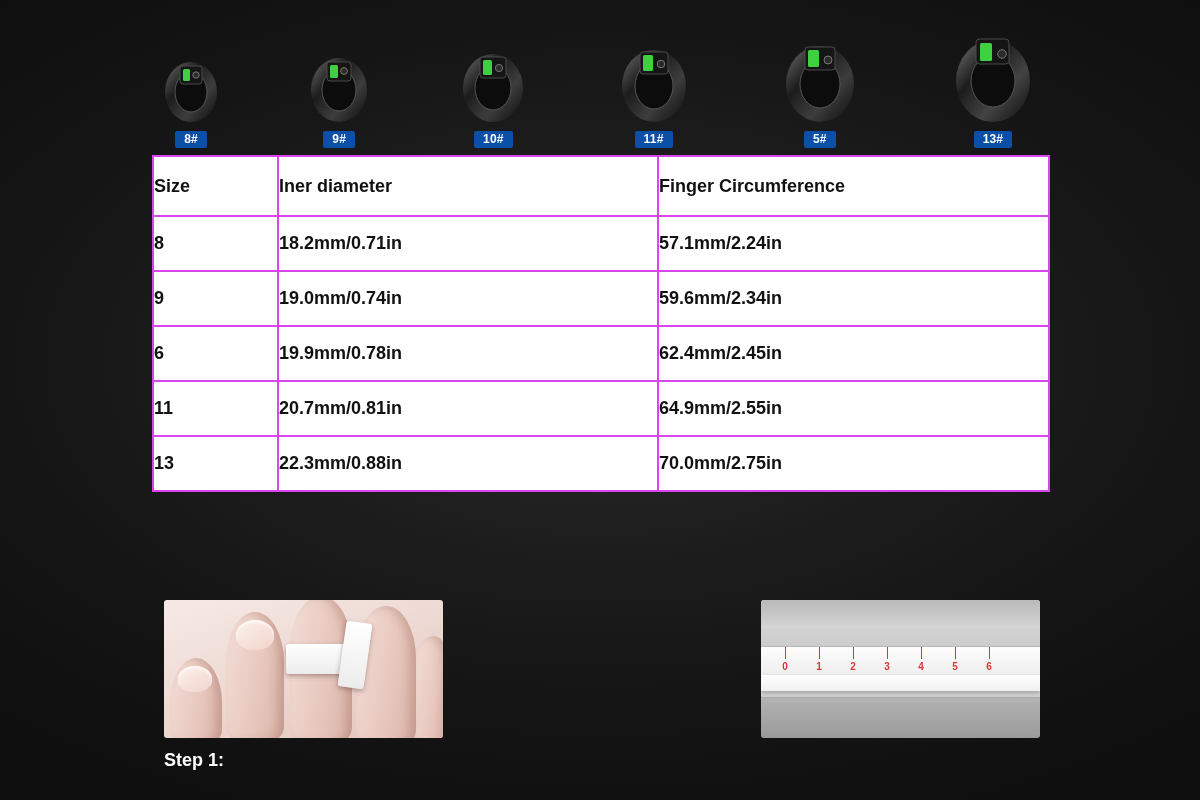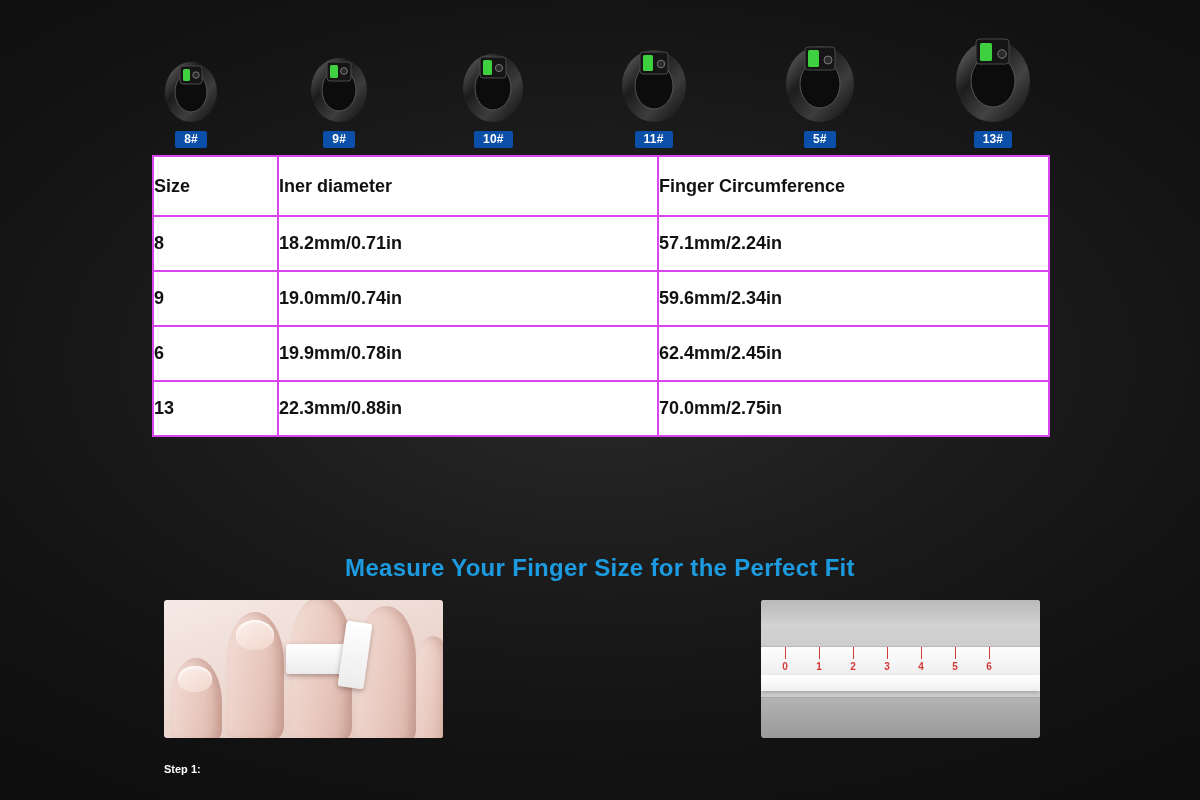--- a/index.html
+++ b/index.html
@@ -144,23 +144,23 @@
     position: absolute; left: 0; right: 0; top: 28px; height: 16px;
     background: linear-gradient(180deg,#ffffff,#f0f0f0);
     box-shadow: 0 2px 4px rgba(0,0,0,.25);
   }
   .photo-ruler .shadow-top {
     position: absolute; left:0; right:0; top:0; height: 28px;
     background: linear-gradient(180deg,#b9b9b9,#d5d5d5);
   }
 
   .step-label {
-    margin-top: 25px;
+    margin-top: 12px;
     color: #ffffff;
-    font-size: 11px;
+    font-size: 18px;
     font-weight: bold;
   }
   .step-title {
     margin-top: 2px;
     color: #1c9be0;
     font-size: 20px;
     font-weight: bold;
     white-space: nowrap;
   }
 </style>
@@ -316,28 +316,32 @@
         <td>9</td>
         <td>19.0mm/0.74in</td>
         <td>59.6mm/2.34in</td>
       </tr>
       <tr>
         <td>6</td>
         <td>19.9mm/0.78in</td>
         <td>62.4mm/2.45in</td>
       </tr>
       <tr>
+        <td>11</td>
+        <td>20.7mm/0.81in</td>
+        <td>64.9mm/2.55in</td>
+      </tr>
+      <tr>
         <td>13</td>
         <td>22.3mm/0.88in</td>
         <td>70.0mm/2.75in</td>
       </tr>
     </tbody>
   </table>
 
-  <div class="headline">Measure Your Finger Size for the Perfect Fit</div>
 
   <div class="steps">
 
     <div class="step">
       <div class="step-photo photo-finger">
         <div class="fingers">
           <div class="finger" style="left:6px;  top:58px; width:52px; height:86px;"></div>
           <div class="nail" style="left:14px; top:66px; width:34px; height:26px;"></div>
           <div class="finger" style="left:62px; top:12px; width:58px; height:130px;"></div>
           <div class="nail" style="left:72px; top:20px; width:38px; height:30px;"></div>

